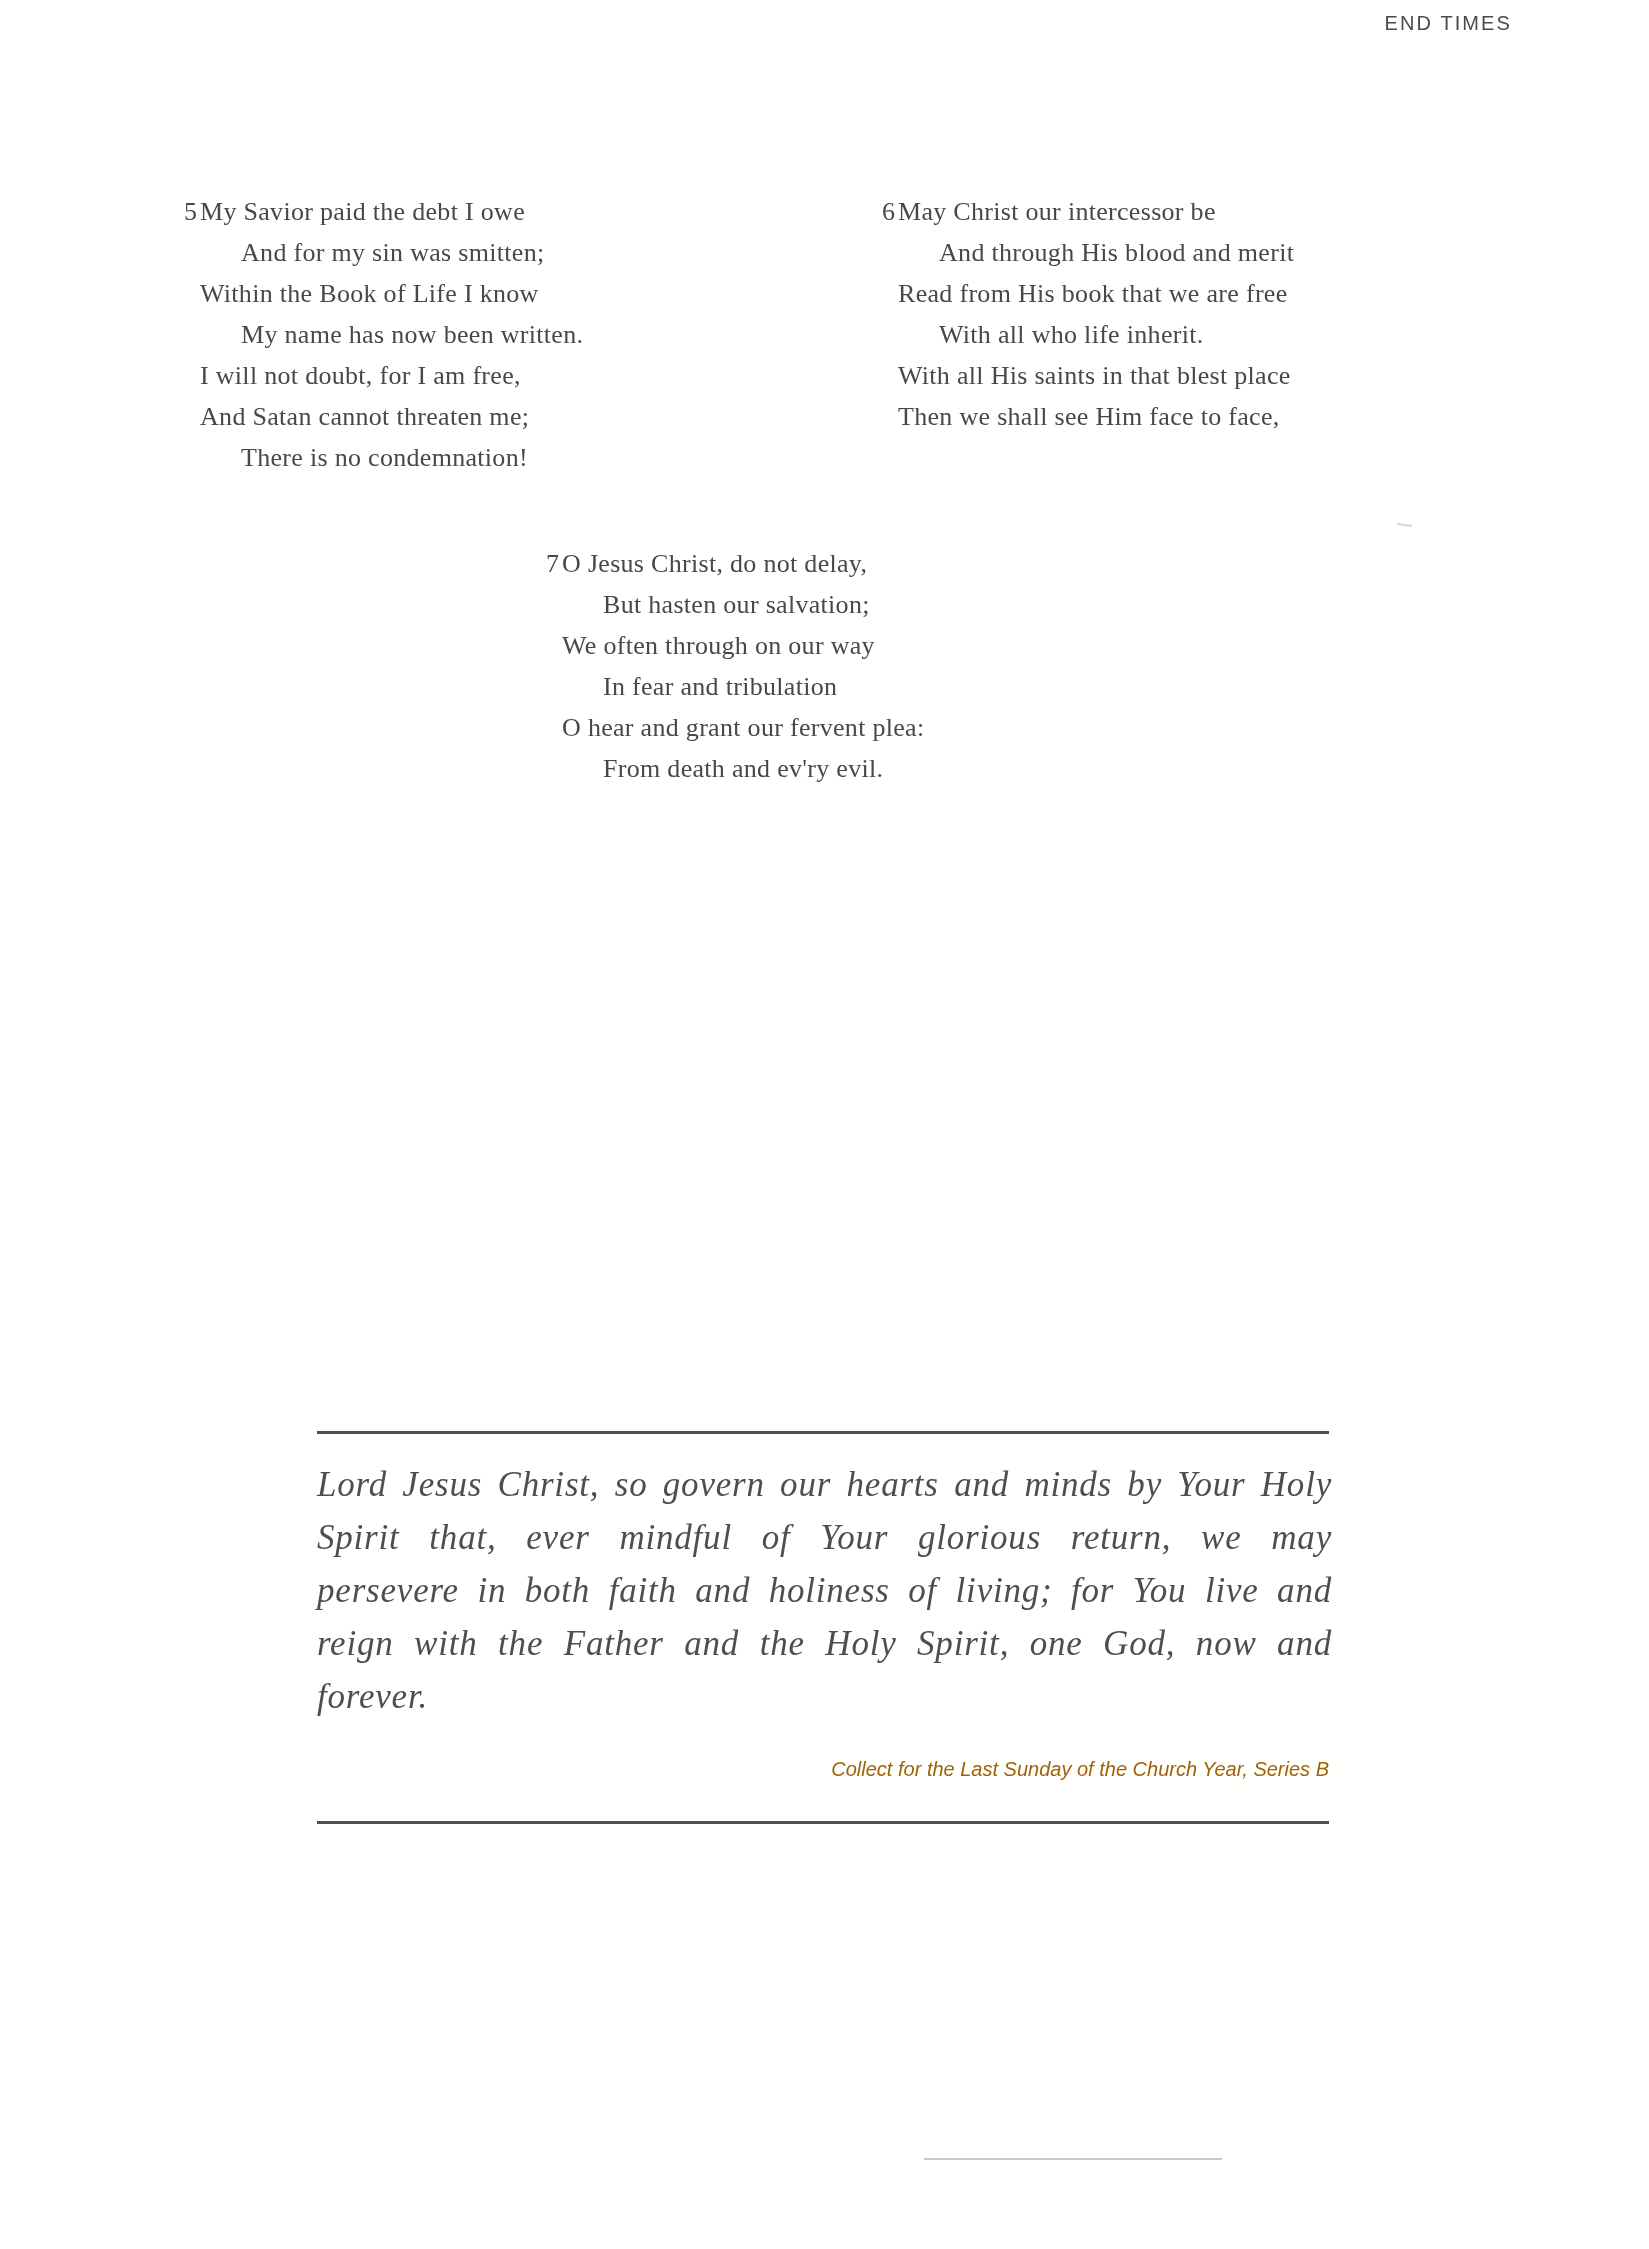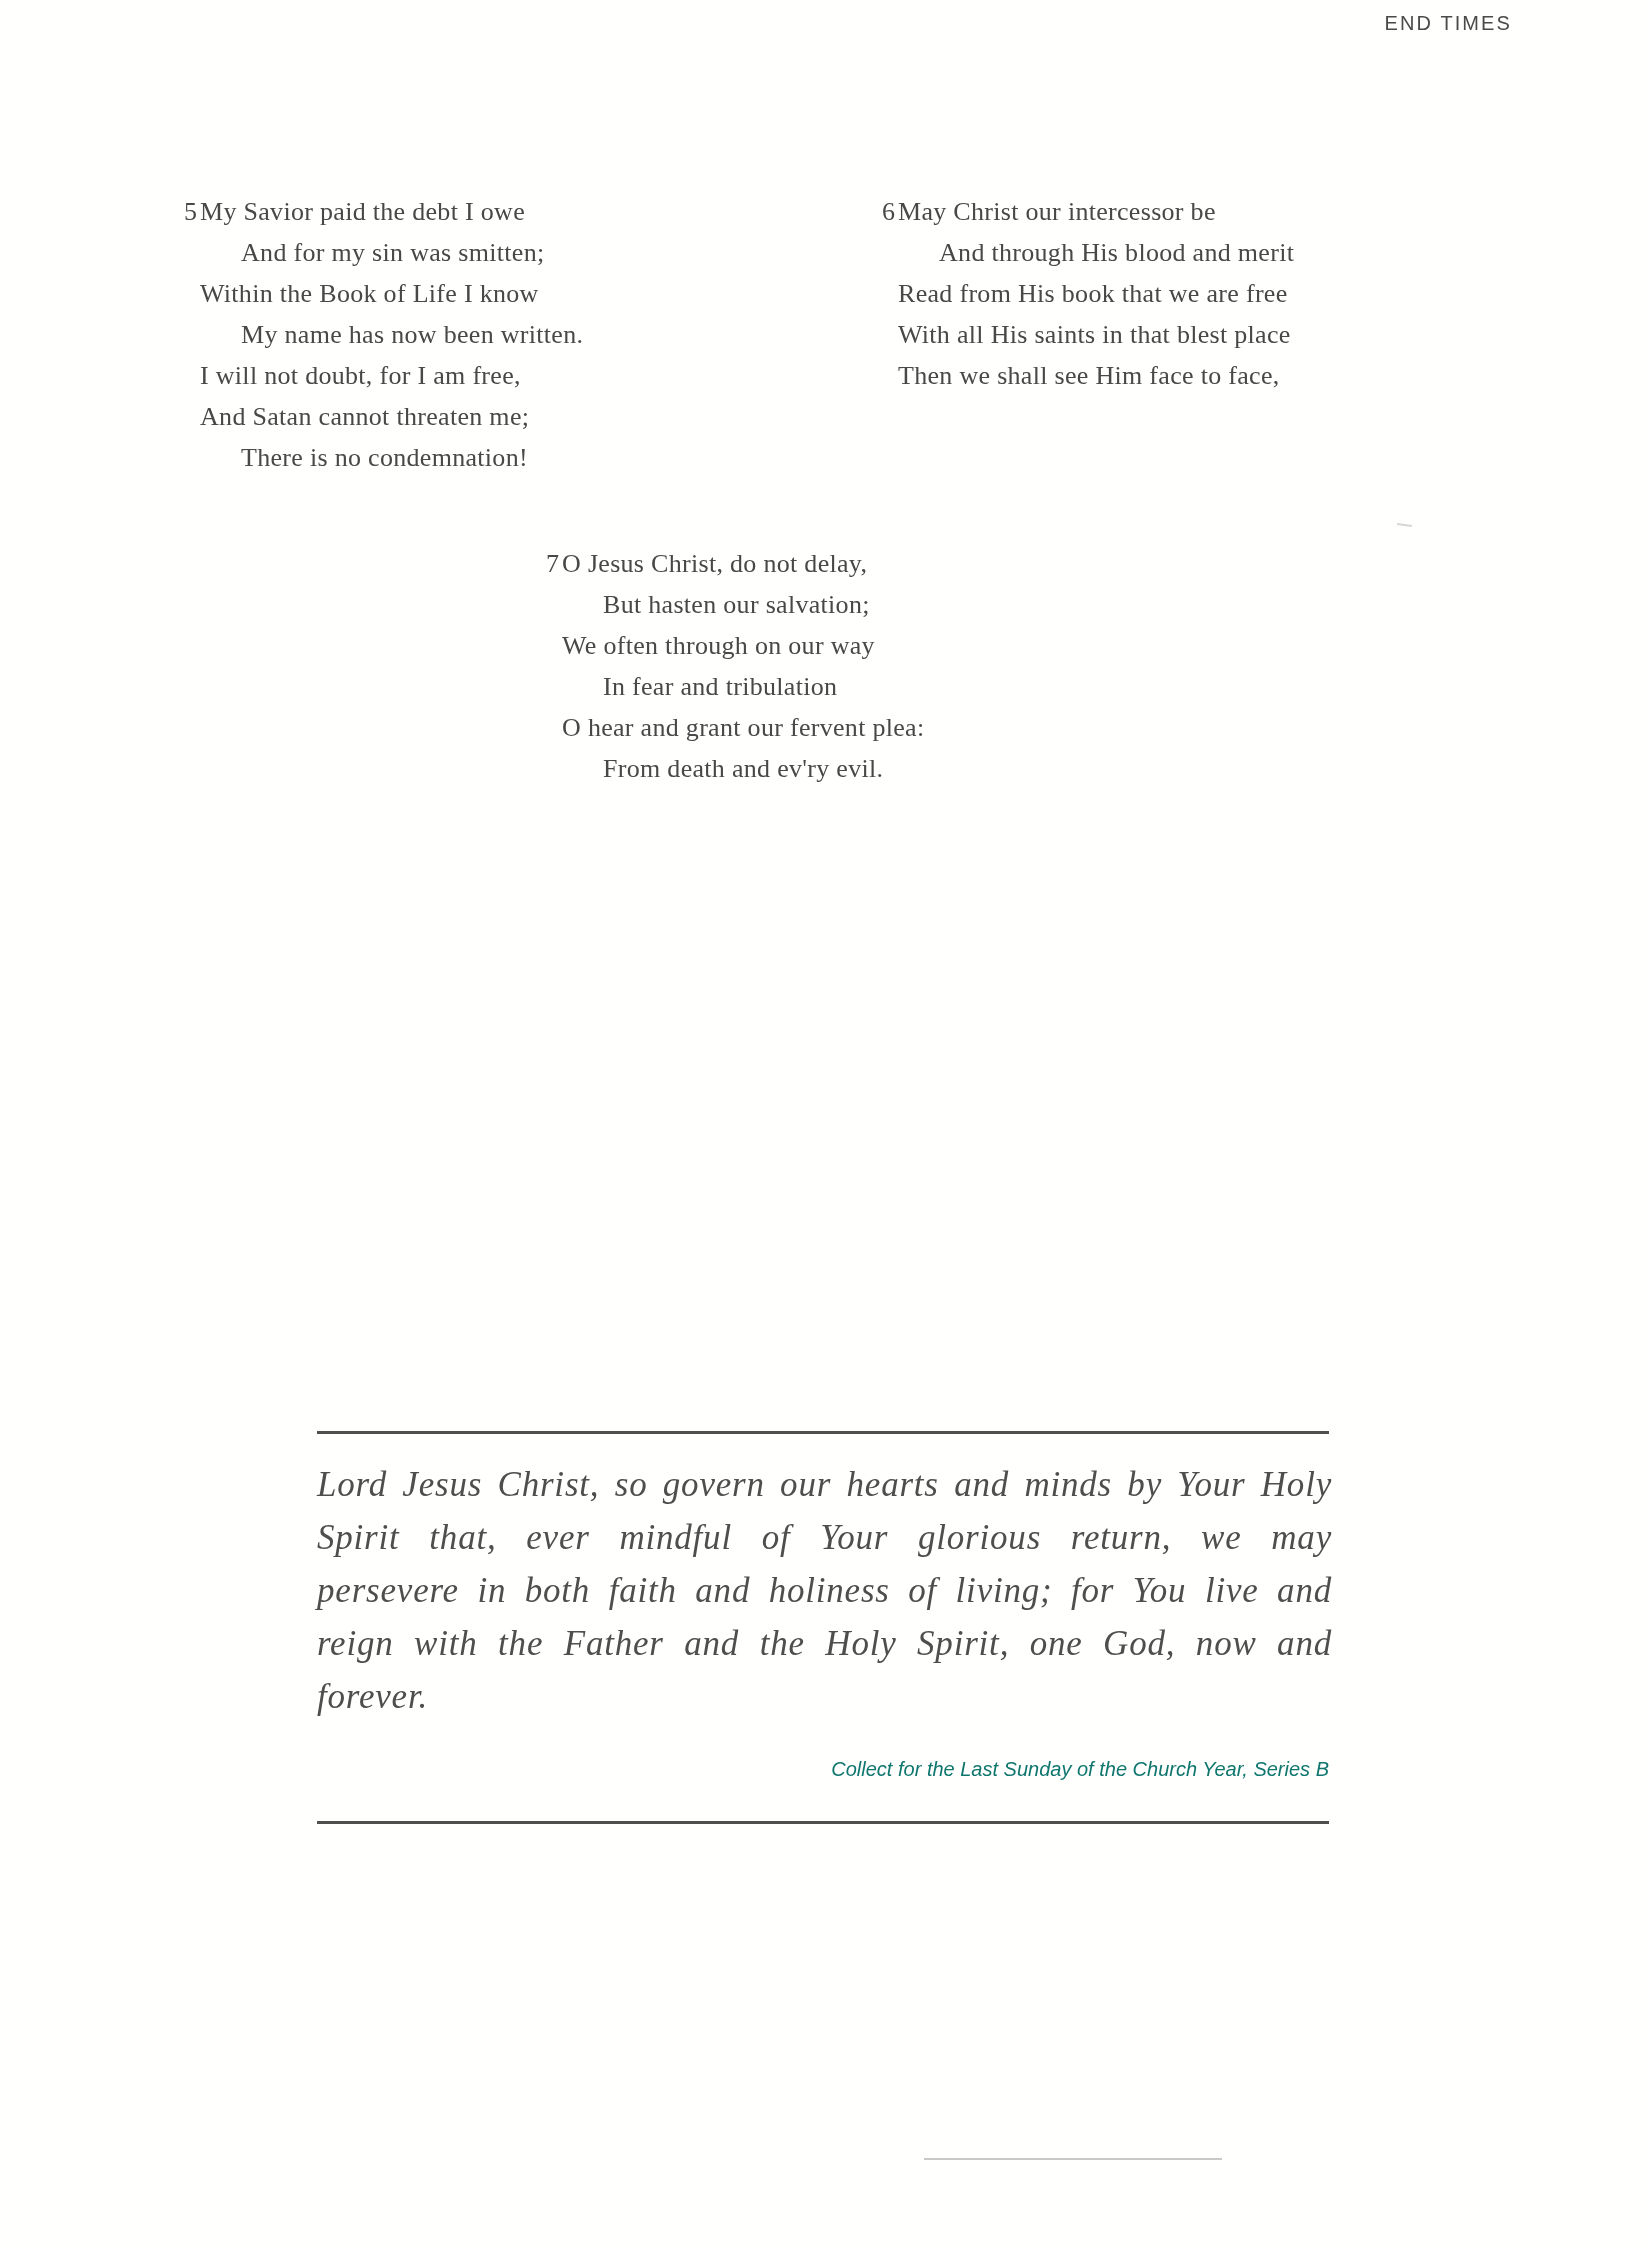--- a/index.html
+++ b/index.html
@@ -70,21 +70,21 @@
 
   .collect-attribution {
     position: absolute;
     left: 317px;
     top: 1758px;
     width: 1012px;
     text-align: right;
     font-family: "Liberation Sans", sans-serif;
     font-style: italic;
     font-size: 20px;
-    color: #0f766e;
+    color: #a16207;
   }
 
   
   .artifact-line-bottom {
     position: absolute;
     left: 924px;
     top: 2158px;
     width: 298px;
     height: 1.7px;
     background: #c9c9c9;
@@ -118,20 +118,21 @@
       <div class="line indent">There is no condemnation!</div>
     </div>
   </div>
 
   <div class="stanza stanza-6">
     <span class="num">6</span>
     <div class="lines">
       <div class="line">May Christ our intercessor be</div>
       <div class="line indent">And through His blood and merit</div>
       <div class="line">Read from His book that we are free</div>
+      <div class="line indent">With all who life inherit.</div>
       <div class="line">With all His saints in that blest place</div>
       <div class="line">Then we shall see Him face to face,</div>
     </div>
   </div>
 
   <div class="stanza stanza-7">
     <span class="num">7</span>
     <div class="lines">
       <div class="line">O Jesus Christ, do not delay,</div>
       <div class="line indent">But hasten our salvation;</div>

